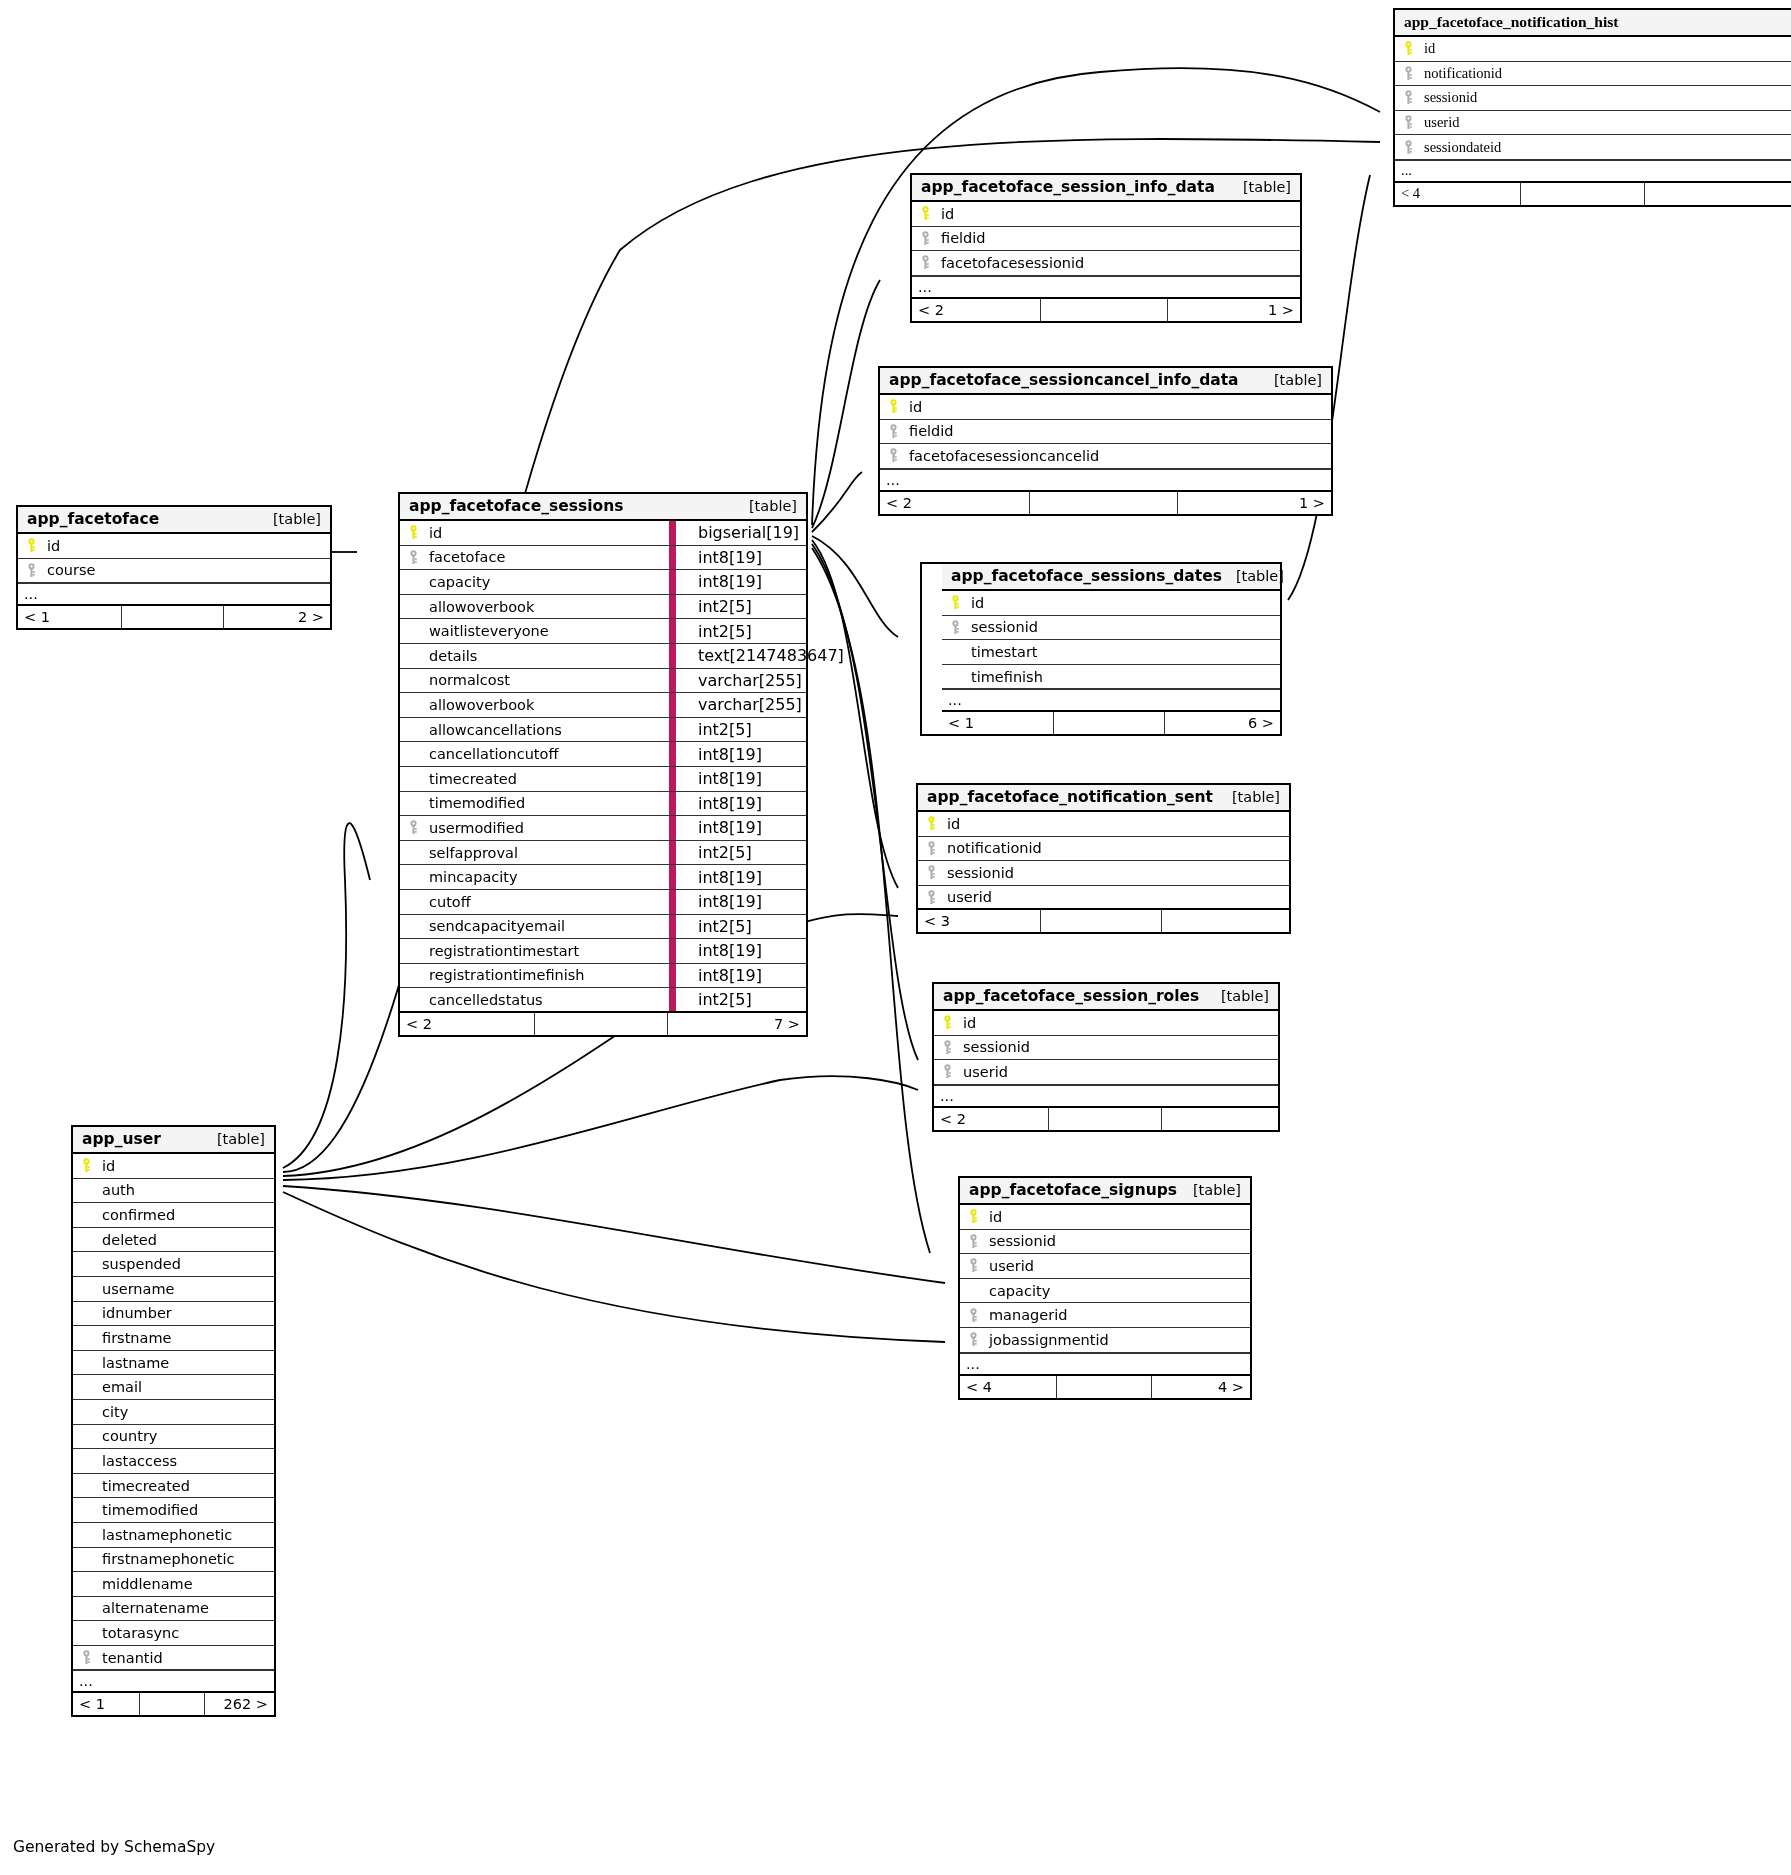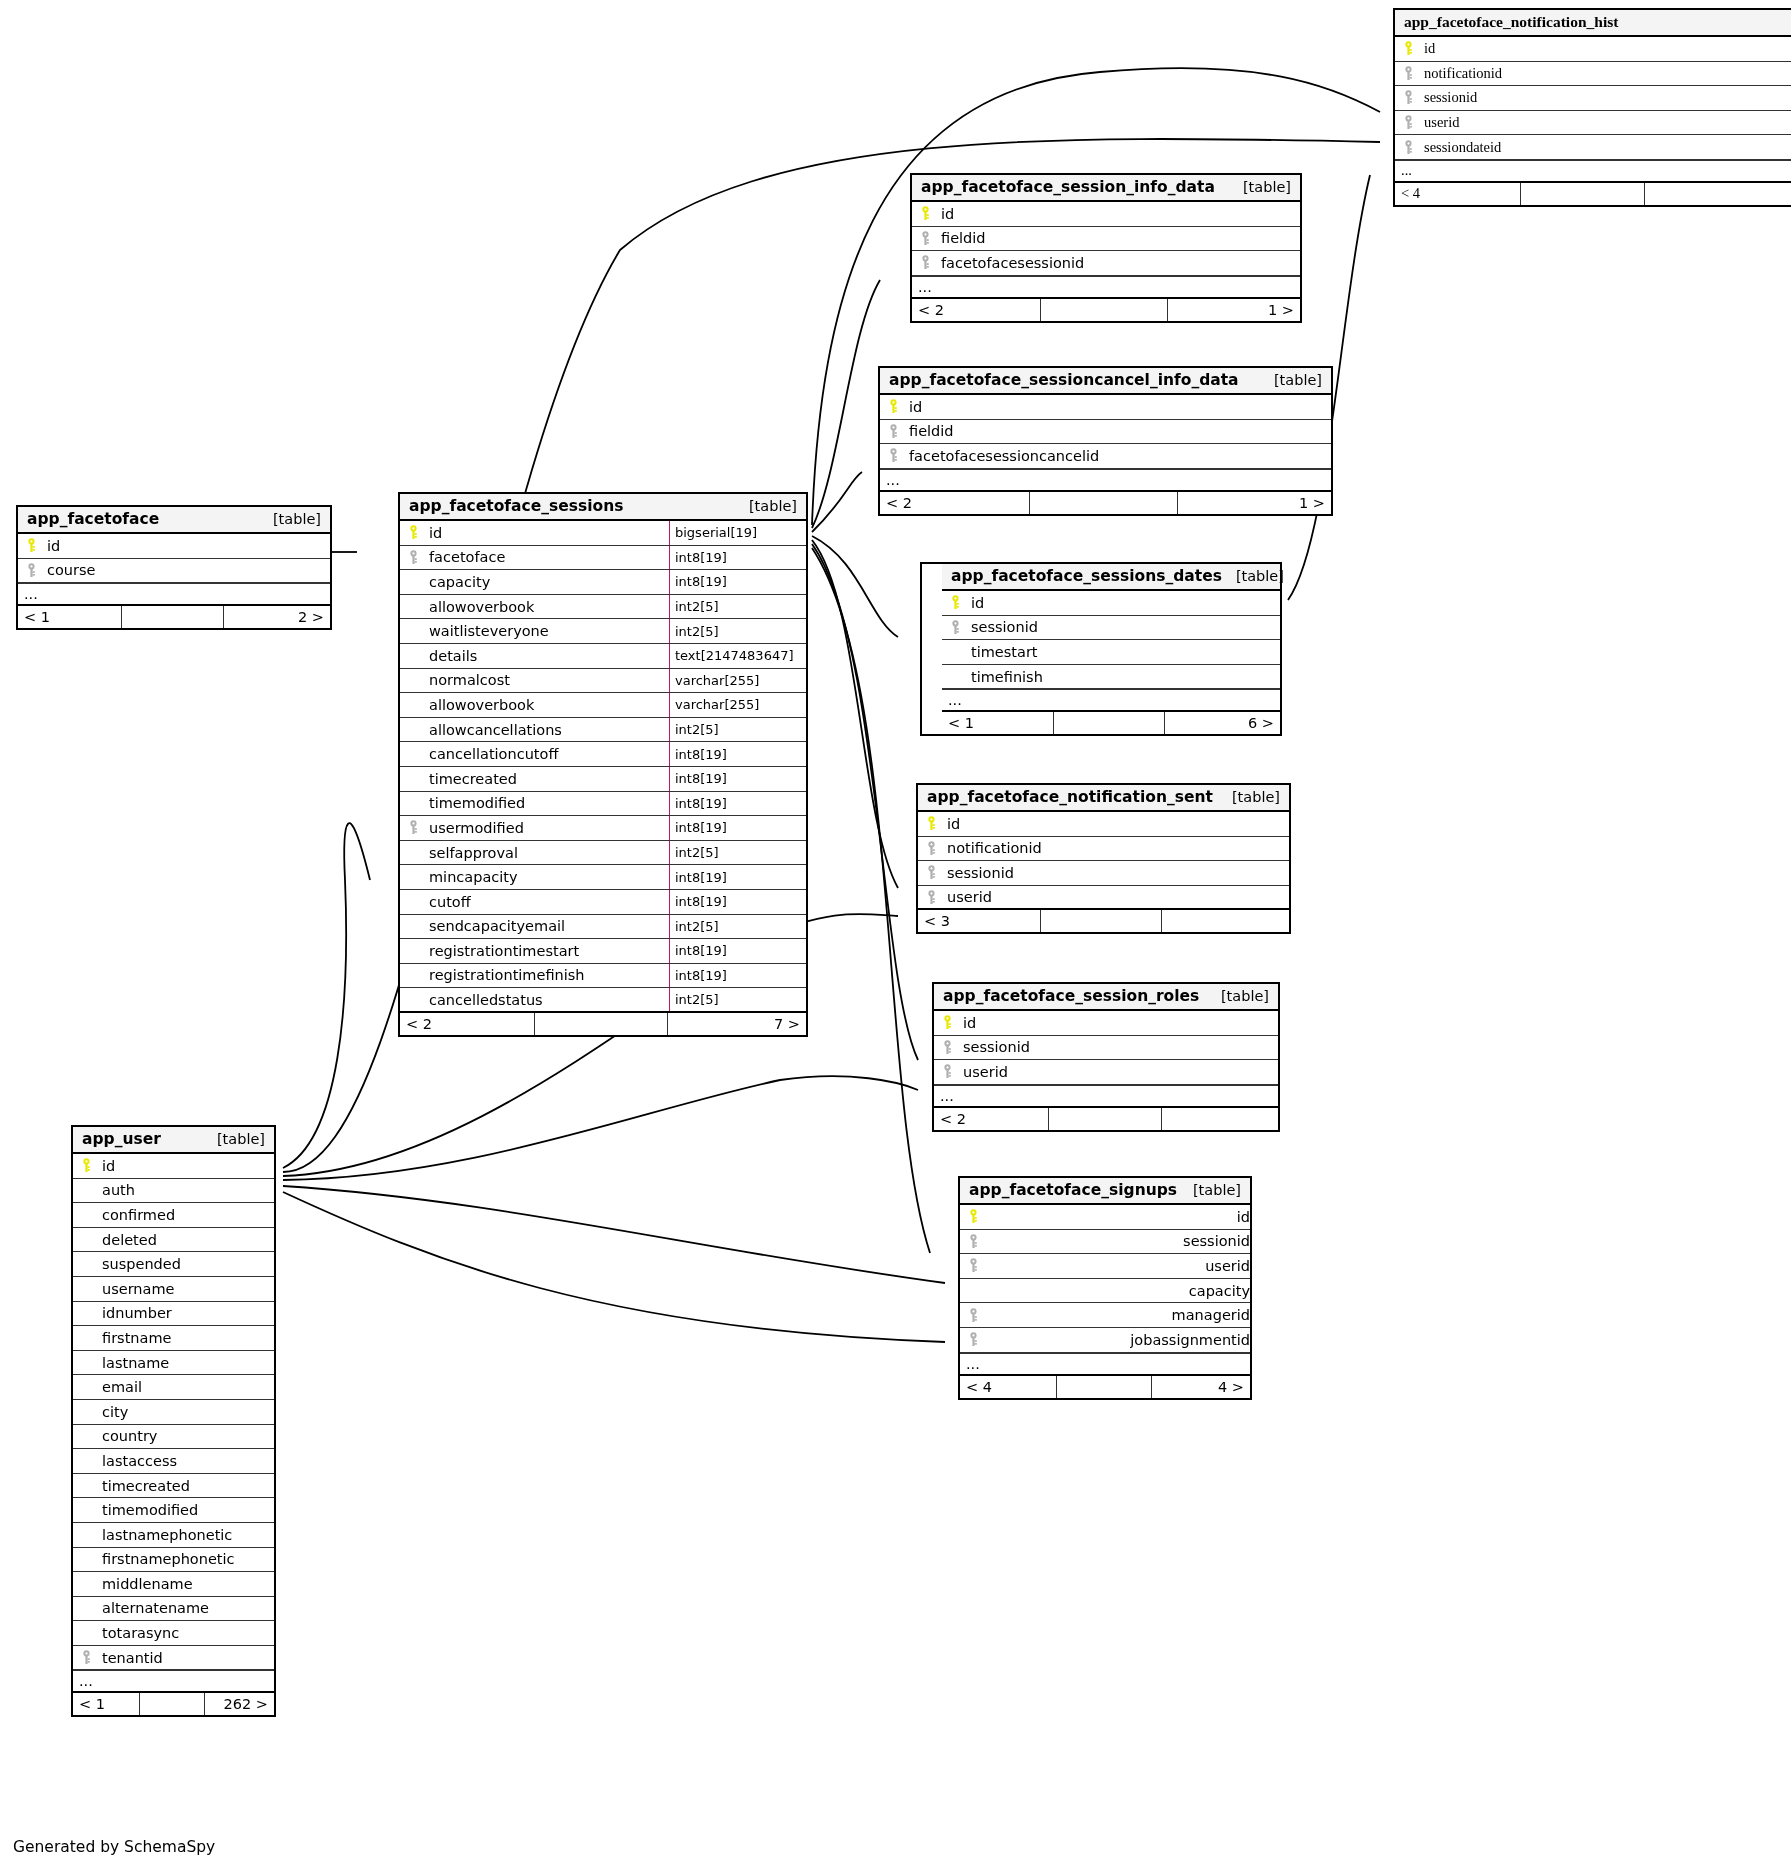--- a/index.html
+++ b/index.html
@@ -74,25 +74,25 @@
     justify-content: center;
   }
   .col-name {
     font-size: 14.5px;
     color: #000000;
     white-space: nowrap;
     padding-left: 3px;
     flex: 1;
   }
   .col-type {
-    font-size: 13px;
+    font-size: 16px;
     color: #000000;
     white-space: nowrap;
-    border-left: 1px solid #be185d;
-    padding-left: 5px;
+    border-left: 7px solid #be185d;
+    padding-left: 22px;
     height: 100%;
     display: flex;
     align-items: center;
     box-sizing: border-box;
   }
   .ellipsis-row {
     height: 23px;
     border-bottom: 2px solid #000000;
     border-top: 1px solid #333333;
     font-size: 14.5px;
@@ -488,21 +488,21 @@
           </span>
           <span class="col-name">userid</span>
         </div>
         <div class="ellipsis-row">...</div>
         <div class="foot-row">
           <div class="foot-cell foot-left" style="width: 114px;">&lt; 2</div>
           <div class="foot-cell foot-mid" style="width: 114px;"></div>
           <div class="foot-cell foot-right" style="width: 116px;"></div>
         </div>
       </div>
-      <div class="table-node" style="left: 958px; top: 1176px; width: 294px; text-align: right;">
+      <div class="table-node" style="left: 958px; top: 1176px; width: 294px;">
         <div class="tbl-title">
           <span class="tname">app_facetoface_signups</span>
           <span class="ttag">[table]</span>
         </div>
         <div class="col-row">
           <span class="keycell">
             <svg class="key-icon" viewBox="0 0 11 15" xmlns="http://www.w3.org/2000/svg">
               <circle cx="5.5" cy="3.4" r="3.1" fill="#e8e800"></circle>
               <circle cx="5.5" cy="3.4" r="1.1" fill="#ffffff"></circle>
               <rect x="4.4" y="5.6" width="2.2" height="8.4" fill="#e8e800"></rect>

